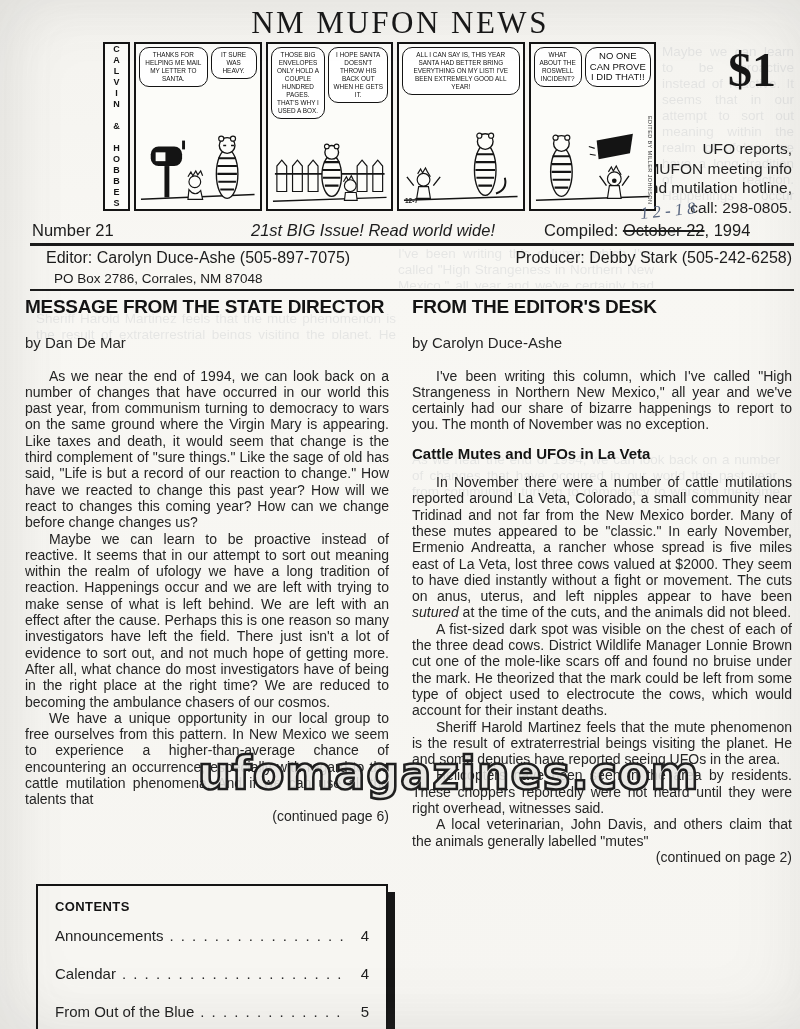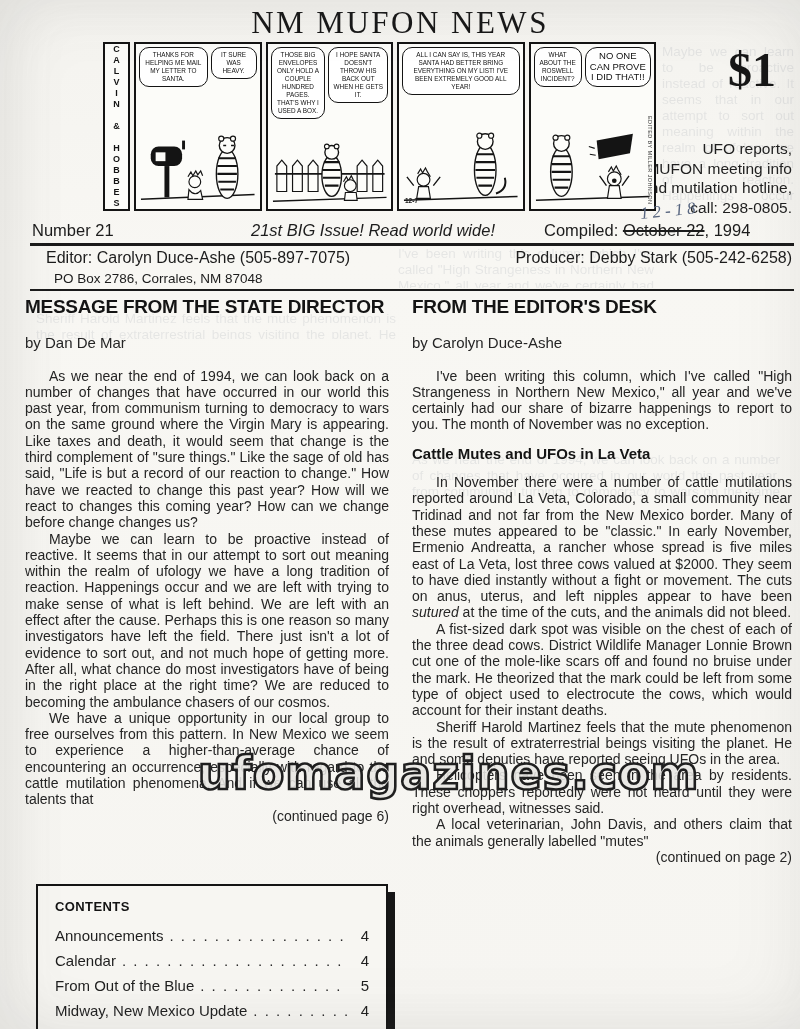--- a/index.html
+++ b/index.html
@@ -69,21 +69,21 @@
   .col p.first { margin-top:16px; }
   .subhead { font-weight:700; font-size:15px; margin:13px 0 12px 0; text-align:left; text-indent:0; color:#141414; }
   .continued { text-align:right; text-indent:0; }
   .em { font-style:italic; }
 
   
   .contents { position:absolute; left:36px; top:884px; width:352px; z-index:2;
     background:#f7f6f2; border:2.5px solid #141414; box-shadow:7px 8px 0 #161616;
     padding:13px 17px 15px; }
   .contents h3 { margin:0; font-size:13px; letter-spacing:.4px; color:#141414; }
-  .toc-row { display:flex; align-items:baseline; margin-top:8px; font-size:15px; color:#1f1f1f; }
+  .toc-row { display:flex; align-items:baseline; margin-top:21px; font-size:15px; color:#1f1f1f; }
   .toc-row.first { margin-top:13px; }
   .toc-label { white-space:nowrap; }
   .toc-dots { flex:1; overflow:hidden; white-space:nowrap; margin:0 6px; color:#2a2a2a; }
   .toc-dots::after { content:". . . . . . . . . . . . . . . . . . . . . . . . . . . . . . . . . ."; letter-spacing:1.5px; }
   .toc-page { width:16px; text-align:right; }
 
   
   .watermark { position:absolute; left:198px; top:746px; z-index:3;
     font-family:"DejaVu Sans", sans-serif; font-size:46px; font-weight:700; letter-spacing:1px;
     color:rgba(250,249,245,.82); -webkit-text-stroke:2.6px #1f1f1f;

